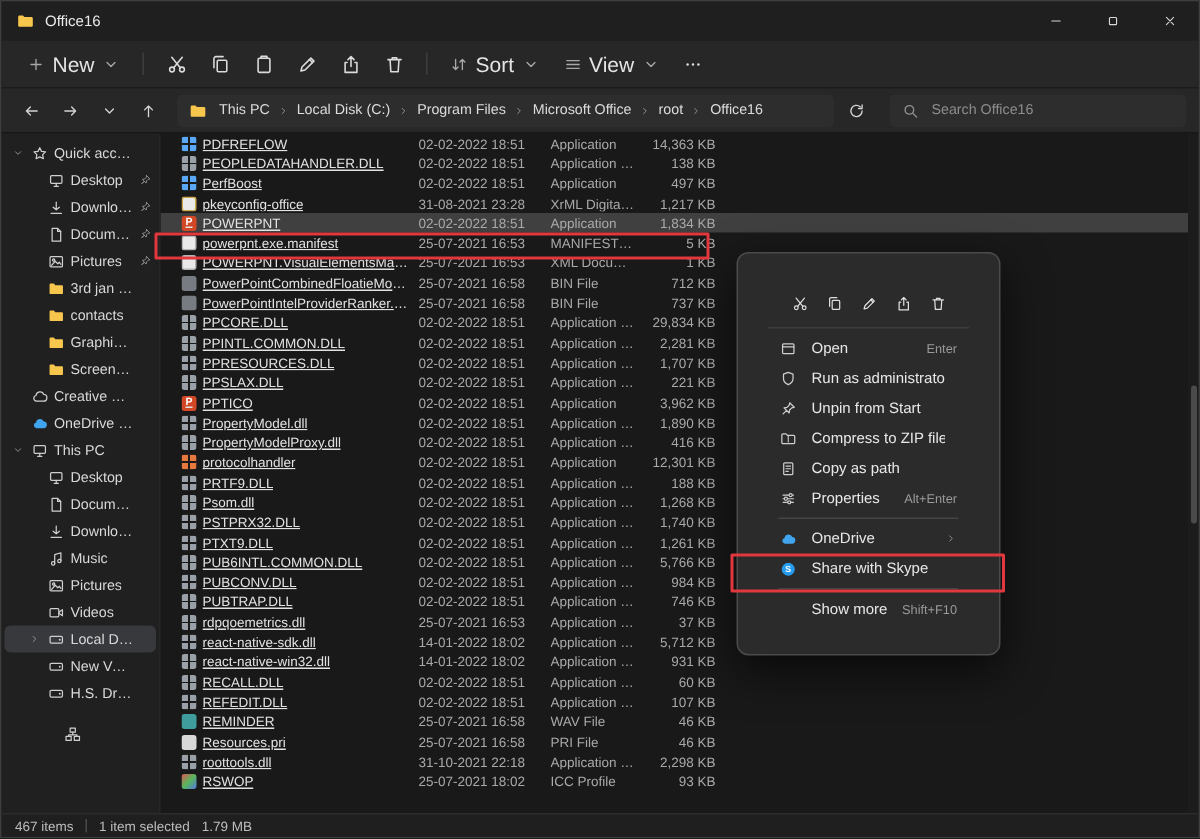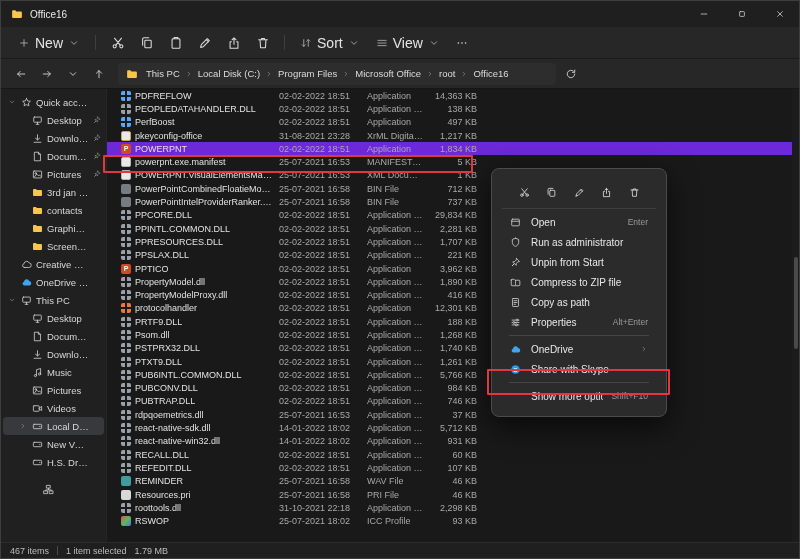--- a/index.html
+++ b/index.html
@@ -48,22 +48,22 @@
   .side-item .sicon{display:flex;flex:0 0 11px;color:#cfcfcf;}
   .side-item .lbl{overflow:hidden;text-overflow:ellipsis;}
   .side-item .pin{position:absolute;right:3px;color:#9a9a9a;display:flex;}
 
   .filearea{flex:1;position:relative;background:#191919;overflow:hidden;border-left:1px solid #262626;}
   .cols{height:16px;display:flex;align-items:center;padding-left:14px;font-size:9px;color:#9b9b9b;border-bottom:1px solid #242424;}
   .col{position:relative;padding-right:8px;}
   .col::after{content:'';position:absolute;right:3px;top:2px;bottom:2px;width:1px;background:#2e2e2e;}
   .col.name{width:158px;} .col.date{width:88px;} .col.type{width:62px;} .col.size{width:48px;text-align:right;}
   .frow{height:13.3px;display:flex;align-items:center;padding-left:14px;font-size:9px;color:#c8c8c8;}
-  .frow.selected{background:#6d28d9;}
-  .c-name{width:158px;display:flex;align-items:center;gap:4px;overflow:hidden;color:#e2e2e2;padding-right:6px;}
+  .frow.selected{background:#404040;}
+  .c-name{width:158px;display:flex;align-items:center;gap:4px;overflow:hidden;color:#e2e2e2;padding-right:6px;text-decoration:underline;}
   .c-name .nm{overflow:hidden;text-overflow:ellipsis;white-space:nowrap;}
   .c-date{width:88px;color:#a9a9a9;white-space:nowrap;overflow:hidden;}
   .c-type{width:62px;color:#a9a9a9;white-space:nowrap;overflow:hidden;text-overflow:ellipsis;padding-right:6px;}
   .c-size{width:48px;text-align:right;color:#a9a9a9;white-space:nowrap;}
 
   .fi{width:10px;height:10px;border-radius:2px;flex:0 0 10px;display:flex;align-items:center;justify-content:center;font-size:7px;font-weight:bold;color:#fff;}
   .fi-cross{background-image:
     linear-gradient(to right,transparent 44%,#191919 44%,#191919 56%,transparent 56%),
     linear-gradient(to bottom,transparent 44%,#191919 44%,#191919 56%,transparent 56%);}
   .fi-application{background-color:#5aa7f5;}
@@ -78,21 +78,21 @@
   .fi-icc{background:linear-gradient(135deg,#e05555,#58b85c 50%,#5577e0);}
 
   .vscroll{width:7px;background:#1c1c1c;position:relative;flex:0 0 7px;}
   .vscroll .thumb{position:absolute;left:1.5px;width:4px;height:92px;top:168px;background:#4a4a4a;border-radius:2px;}
 
   
   .statusbar{position:absolute;left:0;right:0;bottom:0;height:16px;background:#1f1f1f;border-top:1px solid #2c2c2c;display:flex;align-items:center;gap:8px;padding:0 9px;font-size:9px;color:#bdbdbd;}
   .sb-sep{width:1px;height:9px;background:#4a4a4a;}
 
   
-  .ctxmenu{position:absolute;left:490px;top:167px;width:176px;background:#2b2b2b;border:1px solid #4b4b4b;border-radius:8px;box-shadow:0 10px 30px rgba(0,0,0,.65);padding:10px;z-index:5;font-size:10px;}
+  .ctxmenu{position:absolute;left:490px;top:167px;width:176px;background:#2b2b2b;border:1px solid #4b4b4b;border-radius:8px;box-shadow:0 10px 30px rgba(0,0,0,.65);padding:20px;z-index:5;font-size:10px;}
   .strip{display:flex;justify-content:space-between;align-items:center;padding:2px 10px 5px;border-bottom:1px solid #3e3e3e;margin-bottom:3px;}
   .strip-btn{width:24px;height:22px;display:flex;align-items:center;justify-content:center;background:transparent;border:none;color:#e0e0e0;border-radius:4px;}
   .menu-item{height:20px;display:flex;align-items:center;gap:8px;padding:0 8px;border-radius:4px;color:#e8e8e8;}
   .mi-icon{width:13px;flex:0 0 13px;display:flex;color:#cfcfcf;}
   .mi-label{flex:1;white-space:nowrap;overflow:hidden;}
   .mi-right{color:#9a9a9a;font-size:8.5px;display:flex;align-items:center;}
   .menu-sep{height:1px;background:#454545;margin:3px 7px;}
 
   
   .anno{position:absolute;border:2px solid #e0383e;z-index:9;pointer-events:none;border-radius:1px;}
@@ -285,20 +285,29 @@
         </span>
     </div>
     <button class="nav-btn">
       <span style="display:flex">
           <svg class="svgi " viewBox="0 0 16 16">
             <path d="M13 8a5 5 0 1 1-1.7-3.8"></path>
             <path d="M13 2.7v3.1h-3.1"></path>
           </svg>
         </span>
     </button>
+    <div class="searchbox">
+      <span style="display:flex">
+          <svg class="svgi " viewBox="0 0 16 16">
+            <circle cx="7" cy="7" r="3.8"></circle>
+            <path d="M9.9 9.9 13.4 13.4"></path>
+          </svg>
+        </span>
+      <input placeholder="Search Office16" style="">
+    </div>
   </div>
 
   <div class="content">
     <aside class="sidebar" id="sidebar">
         <div class="side-item" style="padding-left: 5px;">
           <span class="chev">
             <svg class="svgi s8" viewBox="0 0 16 16">
               <path d="M4.5 6.3 8 9.8l3.5-3.5"></path>
             </svg>
           </span>

